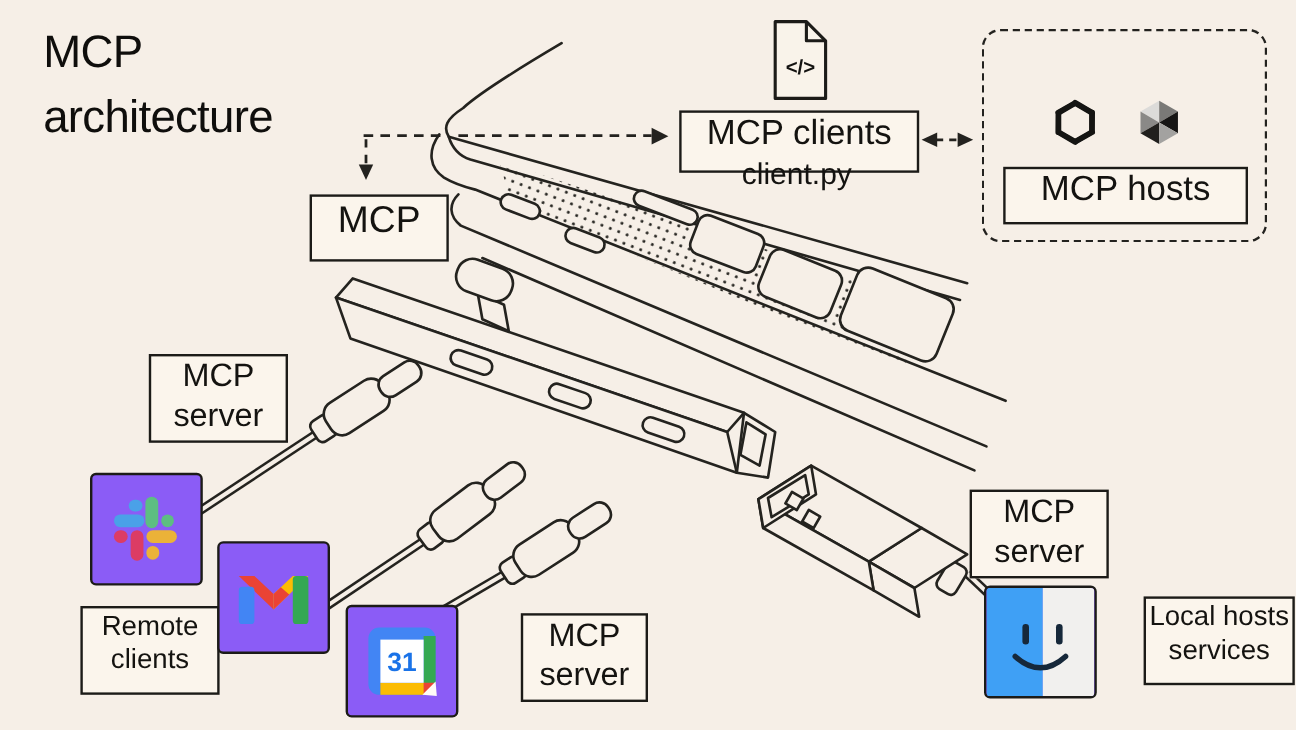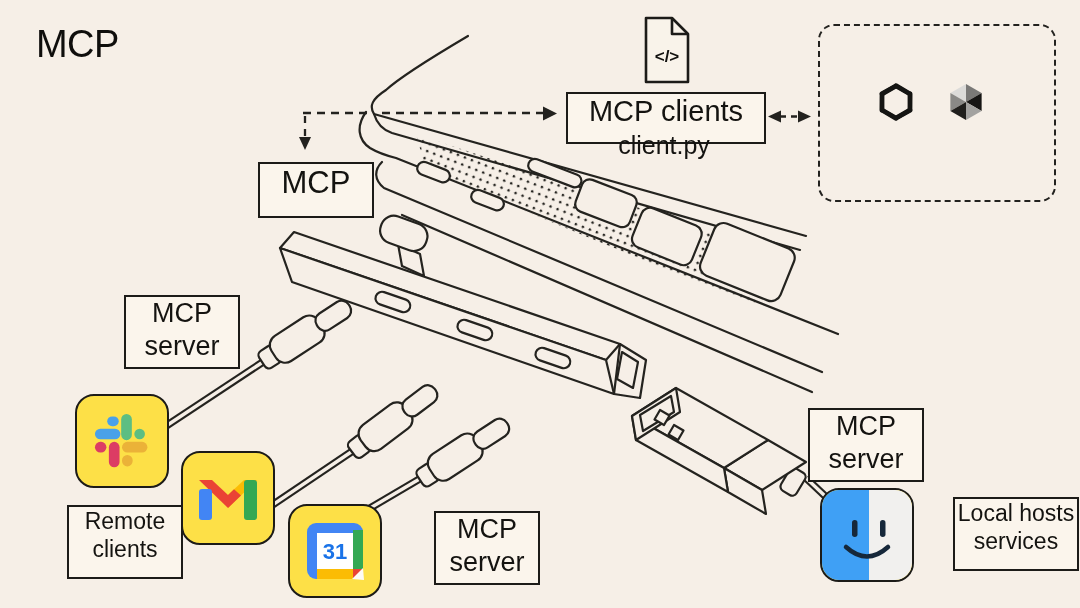--- a/index.html
+++ b/index.html
@@ -11,22 +11,22 @@
   .title{left:36px;top:18px;font-size:38px;line-height:1.42;font-weight:500;
          letter-spacing:-0.6px;color:#0f0e0c;}
   .box{position:absolute;z-index:2;background:#FBF5EC;border:2.3px solid #1c1b18;
        display:flex;flex-direction:column;align-items:center;justify-content:flex-start;
        text-align:center;color:#141310;font-weight:500;}
   .box .l{line-height:1.22;display:block;}
   .f31{font-size:31px;} .f29{font-size:29px;} .f27{font-size:27px;} .f23{font-size:23px;margin-left:25px;}
   .caption{position:absolute;z-index:2;text-align:center;font-size:25px;font-weight:500;color:#131210;}
   .hostsgroup{position:absolute;z-index:2;left:818px;top:24px;width:234px;height:174px;
       border:2.5px dashed #23221f;border-radius:16px;}
-  .appicon{position:absolute;z-index:3;width:90px;height:90px;background:#fde047;
-      border:2.5px solid #1c1b18;border-radius:19px;display:flex;align-items:center;
+  .appicon{position:absolute;z-index:3;width:90px;height:90px;background:#8b5cf6;
+      border:2.5px solid #1c1b18;border-radius:5px;display:flex;align-items:center;
       justify-content:center;overflow:hidden;text-align:center;}
   .appicon svg{display:block;}
   .logo40{position:absolute;z-index:3;width:40px;height:40px;}
   .codefile{position:absolute;z-index:2;left:638px;top:15px;width:56px;height:70px;}
 </style>
 </head>
 <body>
 
 <div id="stage">
 
@@ -154,20 +154,21 @@
     <g>
       <path d="M780,116.5 H799" stroke-dasharray="6 5" fill="none"></path>
       <polygon points="781,110.5 781,122.5 768,116.5" stroke="none"></polygon>
       <polygon points="798,110.5 798,122.5 811,116.5" stroke="none"></polygon>
     </g>
   </g>
 </svg>
 
 <div class="abs title">
   <span style="display:block">MCP</span>
+  <span style="display:block">architecture</span>
 </div>
 
 <div class="box f31" style="left:258px;top:162px;width:112px;height:52px;">
   <span class="l">MCP</span>
 </div>
 
 <div class="codefile">
   <svg width="56" height="70" viewBox="0 0 56 70">
     <path d="M8,3 H34 L50,19 V67 H8 Z" fill="#F9F3EA" stroke="#1c1b18" stroke-width="2.6" stroke-linejoin="round"></path>
     <path d="M34,3 V19 H50" fill="none" stroke="#1c1b18" stroke-width="2.6" stroke-linejoin="round"></path>
@@ -195,20 +196,23 @@
 
 <svg class="logo40" style="left:946px;top:82px;" viewBox="0 0 40 40">
   <polygon points="20,2 4.4,11 20,20" fill="#DCDBD9"></polygon>
   <polygon points="20,2 35.6,11 20,20" fill="#7A7977"></polygon>
   <polygon points="4.4,11 4.4,29 20,20" fill="#8A8987"></polygon>
   <polygon points="4.4,29 20,38 20,20" fill="#201F1D"></polygon>
   <polygon points="35.6,11 35.6,29 20,20" fill="#161514"></polygon>
   <polygon points="35.6,29 20,38 20,20" fill="#A3A2A0"></polygon>
 </svg>
 
+<div class="box f29" style="left:836px;top:139px;width:200px;height:44px;">
+  <span class="l">MCP hosts</span>
+</div>
 
 <div class="box f27" style="left:124px;top:295px;width:112px;height:70px;">
   <span class="l">MCP</span>
   <span class="l">server</span>
 </div>
 
 <div class="appicon" style="left:75px;top:394px;">
   <svg width="90" height="90" viewBox="0 0 90 90">
     <g transform="translate(45,45) scale(0.82) translate(-45,-45)">
       <rect x="27" y="15" width="14" height="12" rx="6" fill="#4AA1E8"></rect>

